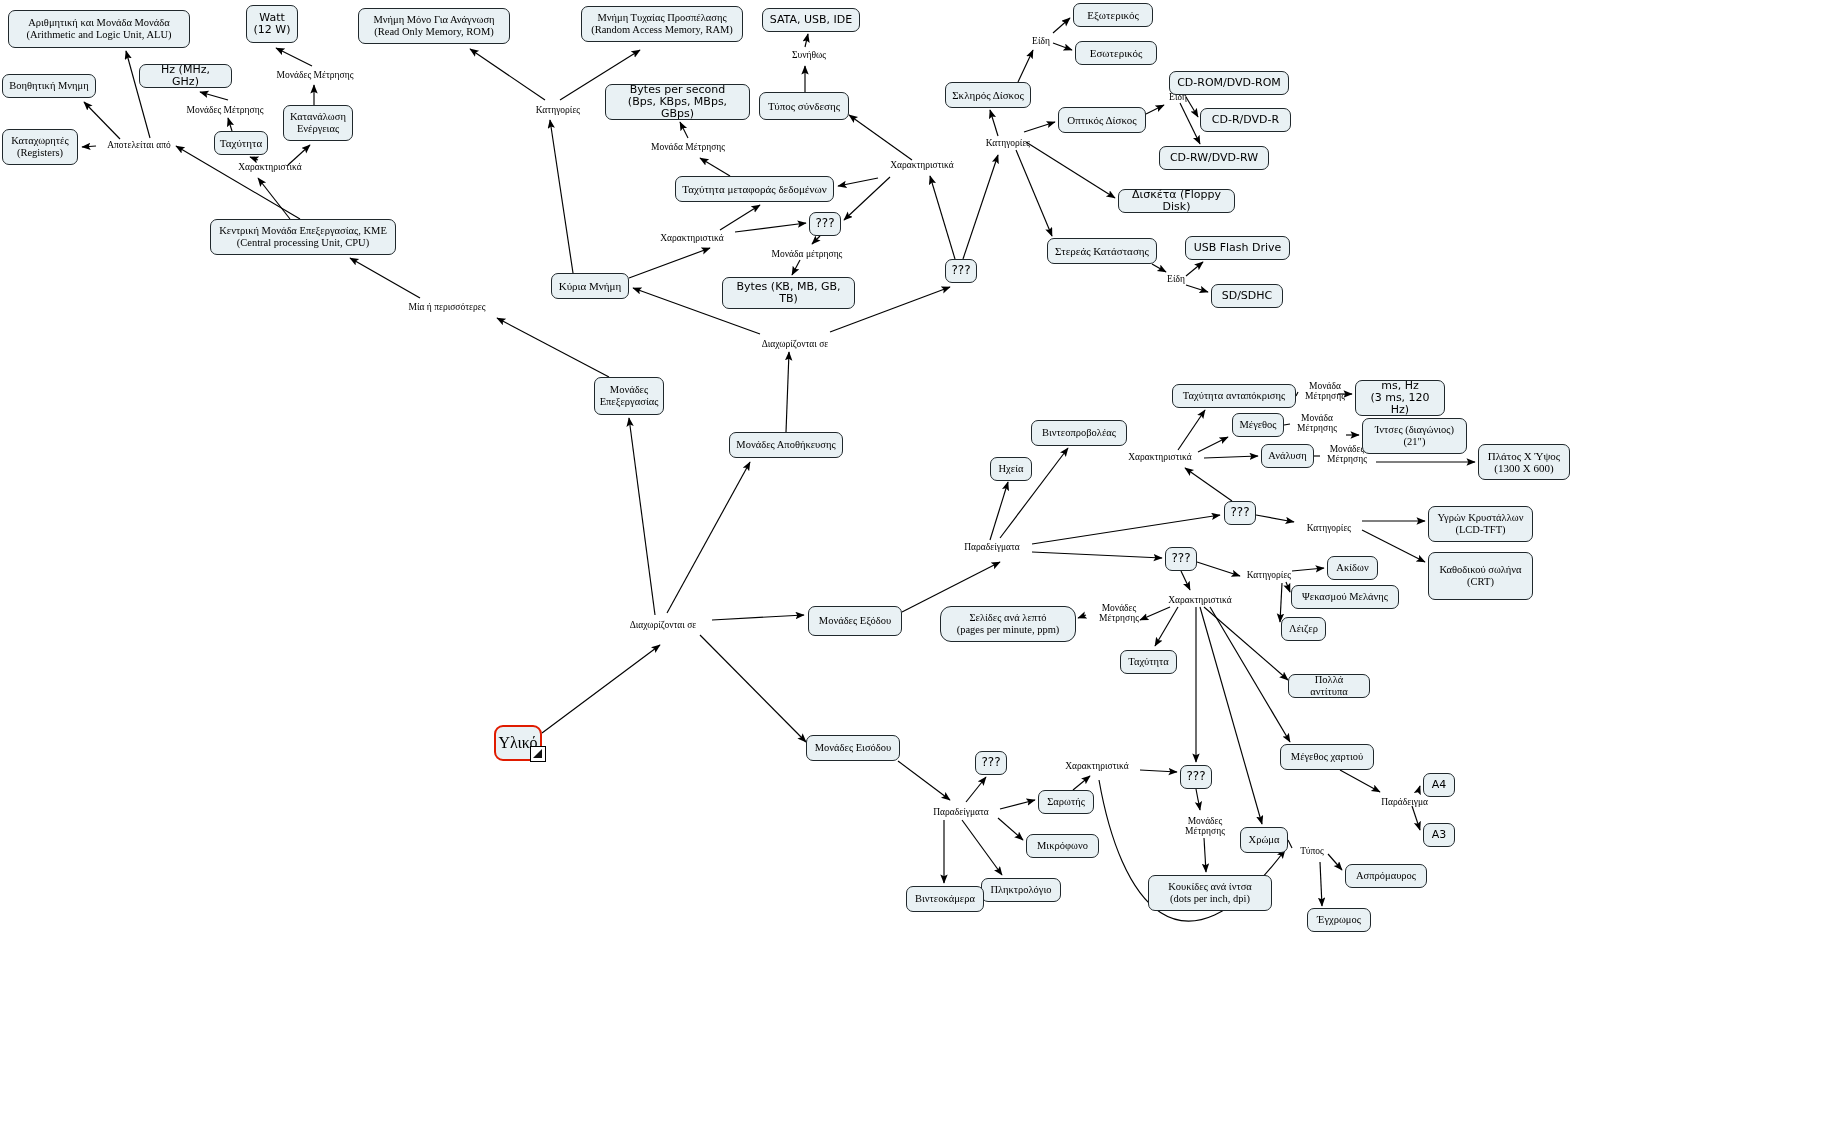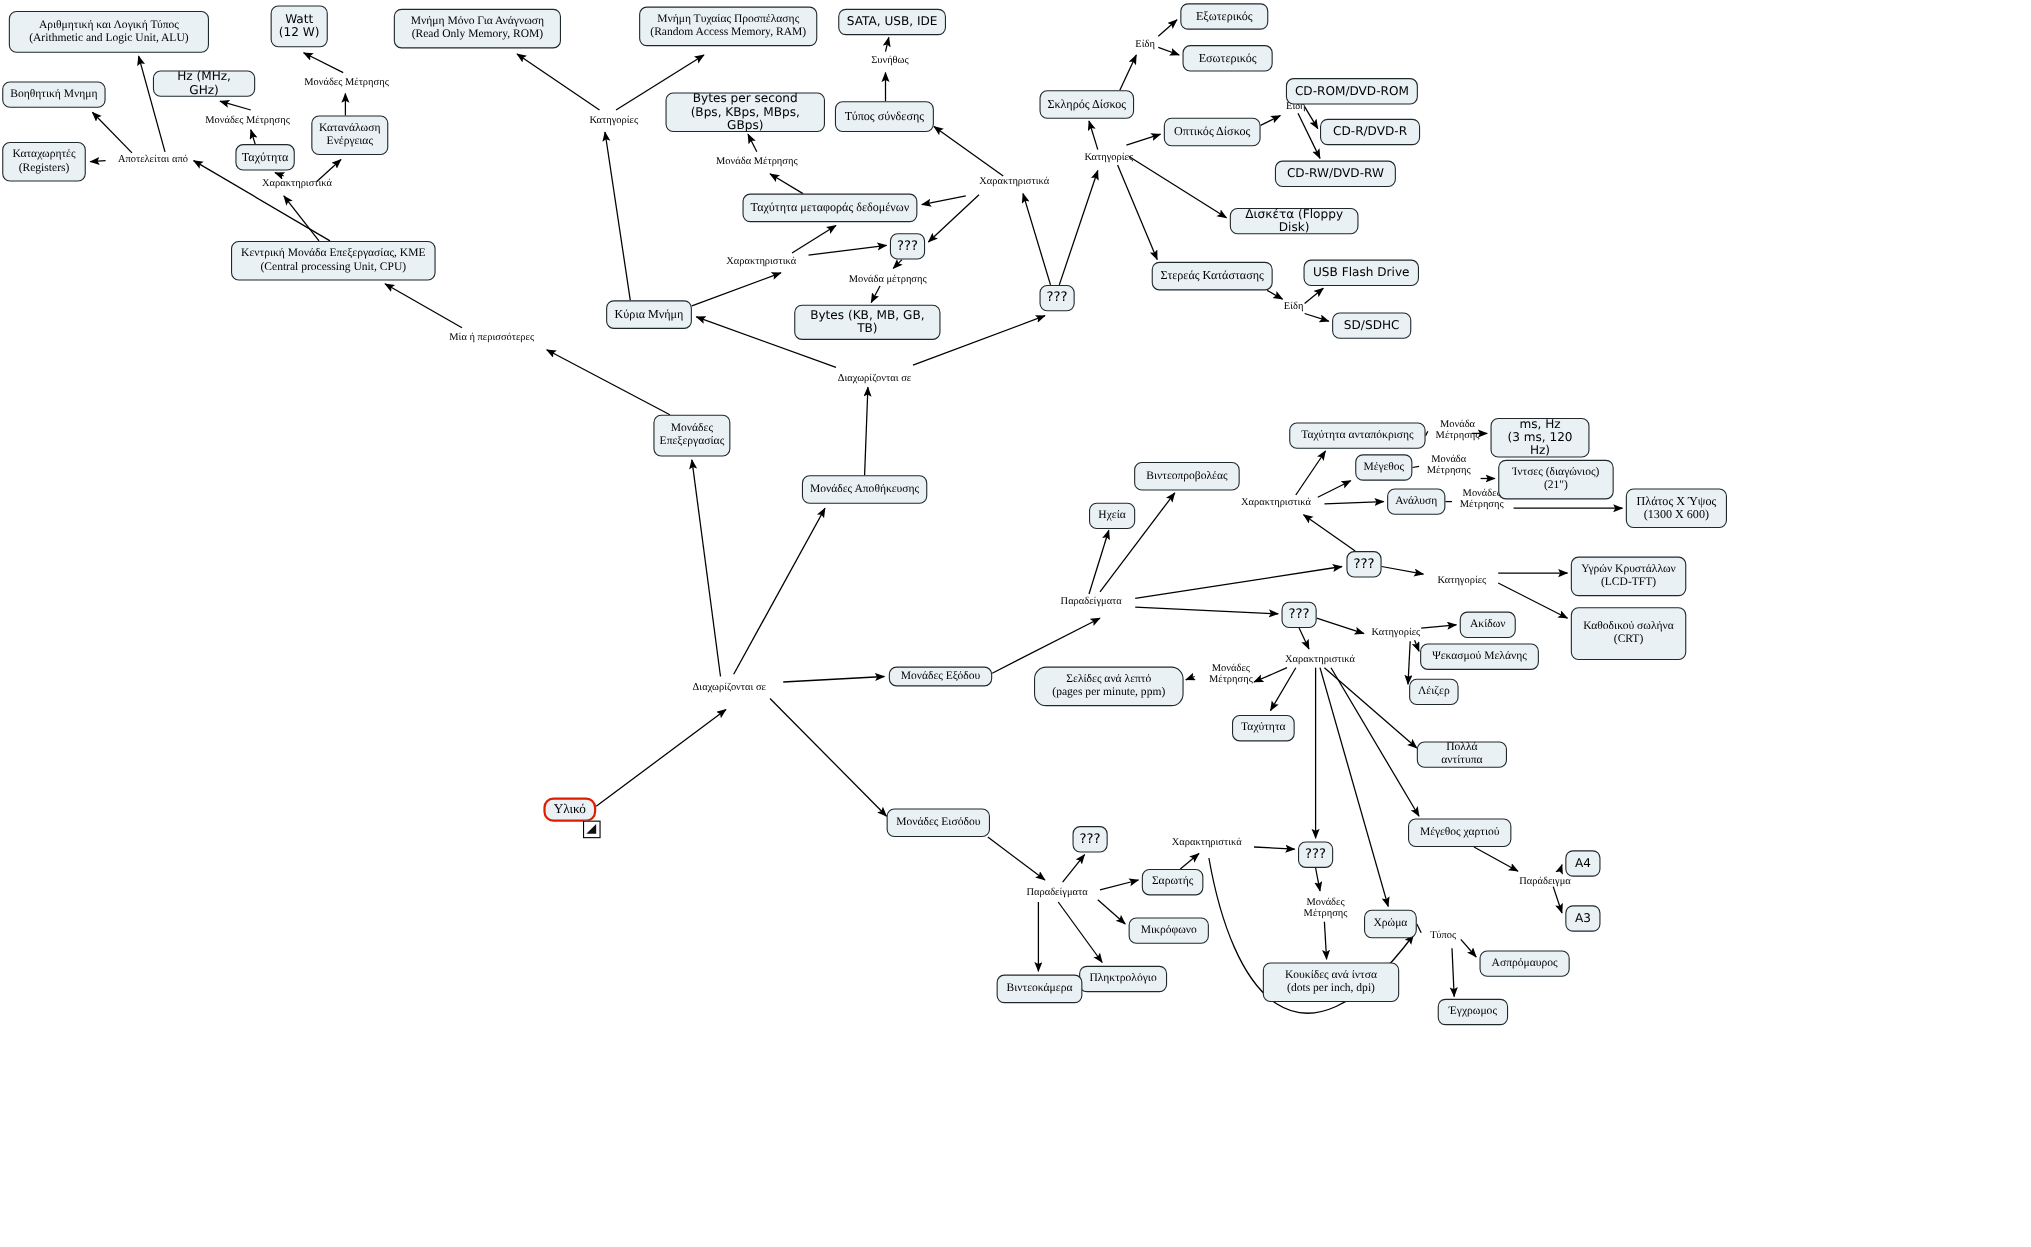--- a/index.html
+++ b/index.html
@@ -222,21 +222,21 @@
 Μέτρησης</div>
       <div class="elabel" style="left: 617px; top: 620px; width: 92px; font-size: 9.5px;">Διαχωρίζονται σε</div>
       <div class="elabel" style="left: 1055px; top: 761px; width: 84px; font-size: 9.5px;">Χαρακτηριστικά</div>
       <div class="elabel" style="left: 922px; top: 807px; width: 78px; font-size: 9.5px;">Παραδείγματα</div>
       <div class="elabel" style="left: 1358px; top: 797px; width: 70px; font-size: 9.5px; text-align: right;">Παράδειγμα</div>
       <div class="elabel" style="left: 1176px; top: 816px; width: 58px; font-size: 9.5px;">Μονάδες
 Μέτρησης</div>
       <div class="elabel" style="left: 1292px; top: 846px; width: 40px; font-size: 9.5px;">Τύπος</div>
     </div>
   <div id="node-group">
-      <div class="node serif" style="left: 8px; top: 10px; width: 182px; height: 38px; font-size: 10.5px;">Αριθμητική και Λογική Τύπος
+      <div class="node serif" style="left: 8px; top: 10px; width: 182px; height: 38px; font-size: 10.5px;">Αριθμητική και Μονάδα Μονάδα
 (Arithmetic and Logic Unit, ALU)</div>
       <div class="node sans" style="left: 246px; top: 5px; width: 52px; height: 38px; font-size: 11px;">Watt
 (12 W)</div>
       <div class="node serif" style="left: 358px; top: 8px; width: 152px; height: 36px; font-size: 10.5px;">Μνήμη Μόνο Για Ανάγνωση
 (Read Only Memory, ROM)</div>
       <div class="node serif" style="left: 581px; top: 6px; width: 162px; height: 36px; font-size: 10.5px;">Μνήμη Τυχαίας Προσπέλασης
 (Random Access Memory, RAM)</div>
       <div class="node sans" style="left: 762px; top: 8px; width: 98px; height: 24px; font-size: 11px;">SATA, USB, IDE</div>
       <div class="node serif" style="left: 1073px; top: 3px; width: 80px; height: 24px; font-size: 11px;">Εξωτερικός</div>
       <div class="node serif" style="left: 1075px; top: 41px; width: 82px; height: 24px; font-size: 11px;">Εσωτερικός</div>
@@ -281,29 +281,29 @@
 (1300 Χ 600)</div>
       <div class="node serif" style="left: 990px; top: 457px; width: 42px; height: 24px; font-size: 10.5px;">Ηχεία</div>
       <div class="node unknown" style="left: 1224px; top: 501px; width: 32px; height: 24px; font-size: 12px;">???</div>
       <div class="node serif" style="left: 1428px; top: 506px; width: 105px; height: 36px; font-size: 10.5px;">Υγρών Κρυστάλλων
 (LCD-TFT)</div>
       <div class="node serif" style="left: 1428px; top: 552px; width: 105px; height: 48px; font-size: 10.5px;">Καθοδικού σωλήνα
 (CRT)</div>
       <div class="node unknown" style="left: 1165px; top: 547px; width: 32px; height: 24px; font-size: 12px;">???</div>
       <div class="node serif" style="left: 1327px; top: 556px; width: 51px; height: 24px; font-size: 10.5px;">Ακίδων</div>
       <div class="node serif" style="left: 1291px; top: 585px; width: 108px; height: 24px; font-size: 10.5px;">Ψεκασμού Μελάνης</div>
-      <div class="node serif" style="left: 808px; top: 606px; width: 94px; height: 18px; font-size: 10.5px;">Μονάδες Εξόδου</div>
+      <div class="node serif" style="left: 808px; top: 606px; width: 94px; height: 30px; font-size: 10.5px;">Μονάδες Εξόδου</div>
       <div class="node serif" style="left: 940px; top: 606px; width: 136px; height: 36px; font-size: 10.5px; border-radius: 11px;">Σελίδες ανά λεπτό
 (pages per minute, ppm)</div>
       <div class="node serif" style="left: 1281px; top: 617px; width: 45px; height: 24px; font-size: 10.5px;">Λέιζερ</div>
       <div class="node serif" style="left: 1120px; top: 650px; width: 57px; height: 24px; font-size: 10.5px;">Ταχύτητα</div>
       <div class="node serif" style="left: 1288px; top: 674px; width: 82px; height: 24px; font-size: 10.5px;">Πολλά αντίτυπα</div>
       <div class="node serif" style="left: 1280px; top: 744px; width: 94px; height: 26px; font-size: 10.5px;">Μέγεθος χαρτιού</div>
       <div class="node serif" style="left: 806px; top: 735px; width: 94px; height: 26px; font-size: 10.5px;">Μονάδες Εισόδου</div>
-      <div class="node serif root" style="left: 494px; top: 725px; width: 48px; height: 22px; font-size: 12px;">Υλικό</div>
+      <div class="node serif root" style="left: 494px; top: 725px; width: 48px; height: 36px; font-size: 16px;">Υλικό</div>
       <div class="node unknown" style="left: 975px; top: 751px; width: 32px; height: 24px; font-size: 12px;">???</div>
       <div class="node unknown" style="left: 1180px; top: 765px; width: 32px; height: 24px; font-size: 12px;">???</div>
       <div class="node sans" style="left: 1423px; top: 773px; width: 32px; height: 24px; font-size: 11px;">A4</div>
       <div class="node serif" style="left: 1038px; top: 790px; width: 56px; height: 24px; font-size: 10.5px;">Σαρωτής</div>
       <div class="node sans" style="left: 1423px; top: 823px; width: 32px; height: 24px; font-size: 11px;">A3</div>
       <div class="node serif" style="left: 1026px; top: 834px; width: 73px; height: 24px; font-size: 10.5px;">Μικρόφωνο</div>
       <div class="node serif" style="left: 1240px; top: 827px; width: 48px; height: 26px; font-size: 10.5px;">Χρώμα</div>
       <div class="node serif" style="left: 1345px; top: 864px; width: 82px; height: 24px; font-size: 10.5px;">Ασπρόμαυρος</div>
       <div class="node serif" style="left: 981px; top: 878px; width: 80px; height: 24px; font-size: 10.5px;">Πληκτρολόγιο</div>
       <div class="node serif" style="left: 906px; top: 886px; width: 78px; height: 26px; font-size: 10.5px;">Βιντεοκάμερα</div>

